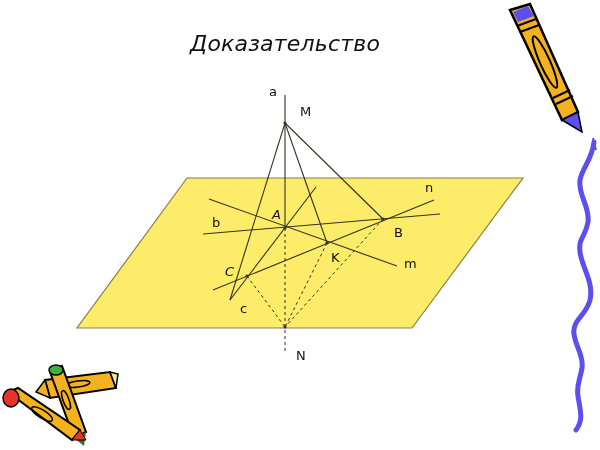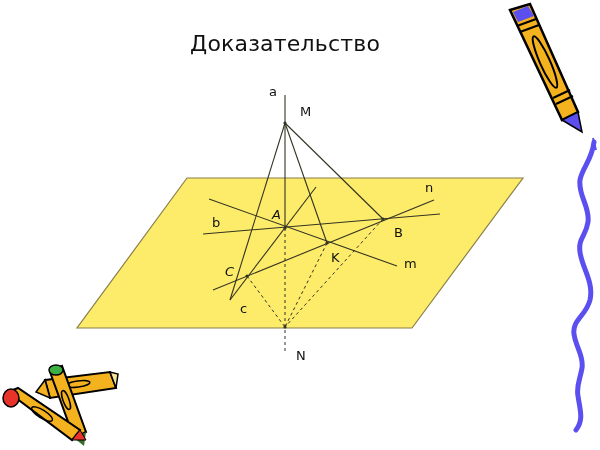--- a/index.html
+++ b/index.html
@@ -6,20 +6,21 @@
     body {
       width: 600px; height: 450px; overflow: hidden;
       background: #ffffff; position: relative;
       font-family: "DejaVu Sans", sans-serif;
     }
     .slide { position: absolute; left: 0; top: 0; width: 600px; height: 450px; }
     .title {
       position: absolute; left: 190px; top: 31px; width: 200px;
       font-size: 22px; color: #111; letter-spacing: 0.2px;
       font-family: "DejaVu Sans", sans-serif;
+      font-style: italic;
     }
     svg.figure { position: absolute; left: 0; top: 0; }
     .lbl { font-family: "DejaVu Sans", sans-serif; font-size: 13px; fill: #111; }
   </style>
 </head>
 <body>
 
 <div class="slide">
 
   <div class="title">Доказательство</div>

